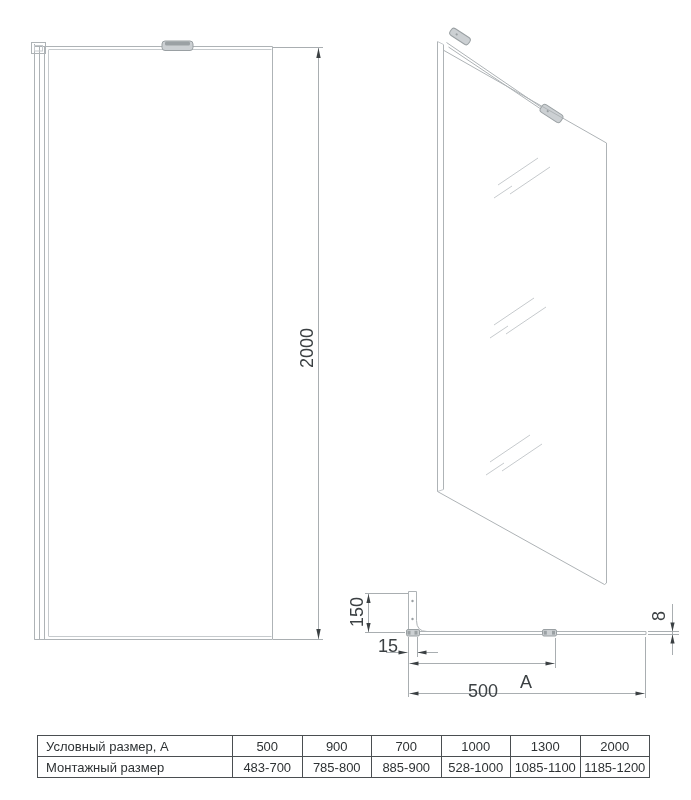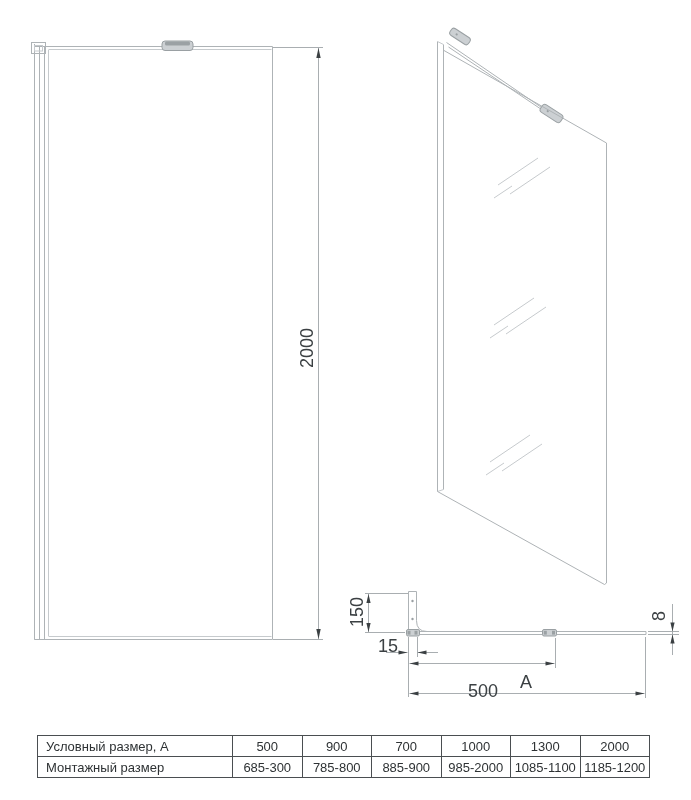--- a/index.html
+++ b/index.html
@@ -180,21 +180,21 @@
       <td class="rowlabel">Условный размер, А</td>
       <td>500</td>
       <td>900</td>
       <td>700</td>
       <td>1000</td>
       <td>1300</td>
       <td>2000</td>
     </tr>
     <tr>
       <td class="rowlabel">Монтажный размер</td>
-      <td>685-300</td>
+      <td>483-700</td>
       <td>785-800</td>
       <td>885-900</td>
-      <td>985-2000</td>
+      <td>528-1000</td>
       <td>1085-1100</td>
       <td>1185-1200</td>
     </tr>
   </tbody>
 </table>
 
 </body></html>

